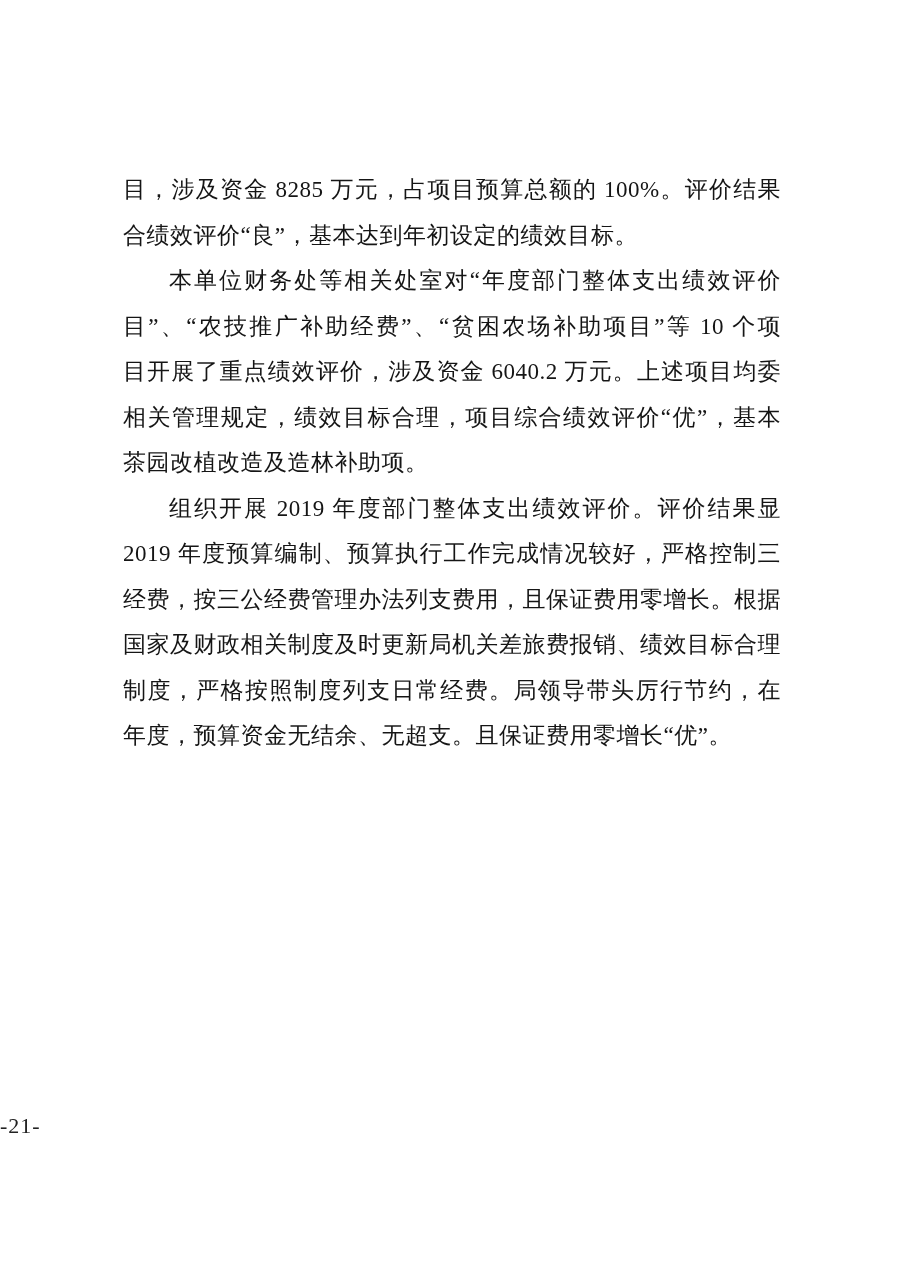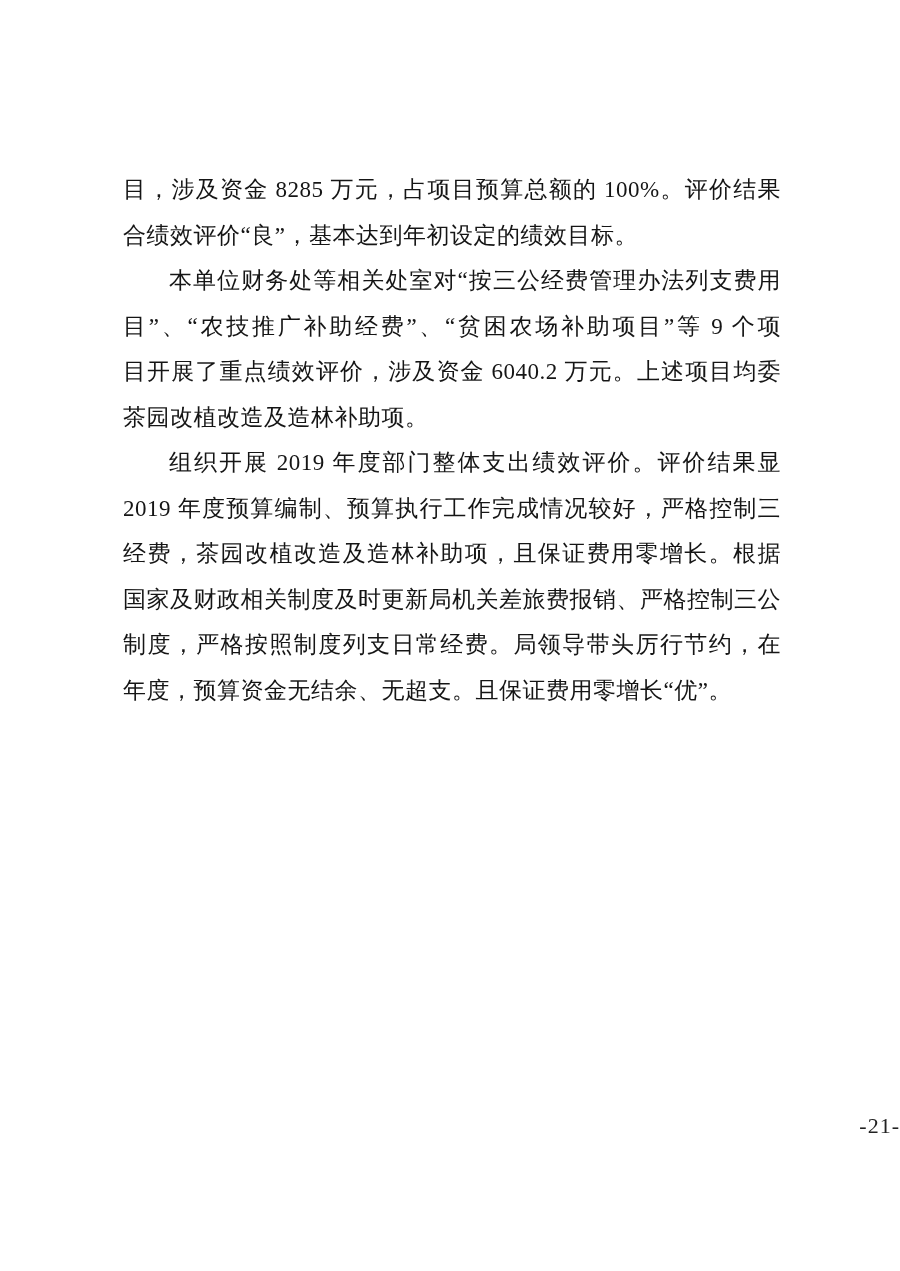--- a/index.html
+++ b/index.html
@@ -39,38 +39,39 @@
     text-align-last: left;
   }
   .text-line.indent {
     text-indent: 2em;
   }
   .page-number {
     position: absolute;
     left: 0;
     top: 1113px;
     width: 100%;
-    text-align: right;
+    text-align: left;
     font-size: 22px;
     letter-spacing: 1px;
     color: #222222;
   }
 </style>
 </head>
 <body>
 
 <div class="page">
   <div class="doc-body">
       <div class="text-line">目，涉及资金 8285 万元，占项目预算总额的 100%。评价结果显</div>
       <div class="text-line last">合绩效评价“良”，基本达到年初设定的绩效目标。</div>
-      <div class="text-line indent">本单位财务处等相关处室对“按三公经费管理办法列支费用</div>
-      <div class="text-line">目”、“农技推广补助经费”、“贫困农场补助项目”等 9 个项</div>
+      <div class="text-line indent">本单位财务处等相关处室对“年度部门整体支出绩效评价</div>
+      <div class="text-line">目”、“农技推广补助经费”、“贫困农场补助项目”等 10 个项</div>
       <div class="text-line">目开展了重点绩效评价，涉及资金 6040.2 万元。上述项目均委托</div>
+      <div class="text-line">相关管理规定，绩效目标合理，项目综合绩效评价“优”，基本</div>
       <div class="text-line last">茶园改植改造及造林补助项。</div>
       <div class="text-line indent">组织开展 2019 年度部门整体支出绩效评价。评价结果显示，</div>
       <div class="text-line">2019 年度预算编制、预算执行工作完成情况较好，严格控制三公</div>
-      <div class="text-line">经费，茶园改植改造及造林补助项，且保证费用零增长。根据</div>
-      <div class="text-line">国家及财政相关制度及时更新局机关差旅费报销、严格控制三公</div>
+      <div class="text-line">经费，按三公经费管理办法列支费用，且保证费用零增长。根据</div>
+      <div class="text-line">国家及财政相关制度及时更新局机关差旅费报销、绩效目标合理</div>
       <div class="text-line">制度，严格按照制度列支日常经费。局领导带头厉行节约，在 2019</div>
       <div class="text-line last">年度，预算资金无结余、无超支。且保证费用零增长“优”。</div>
     </div>
   <div class="page-number">-21-</div>
 </div>
 
 </body></html>

